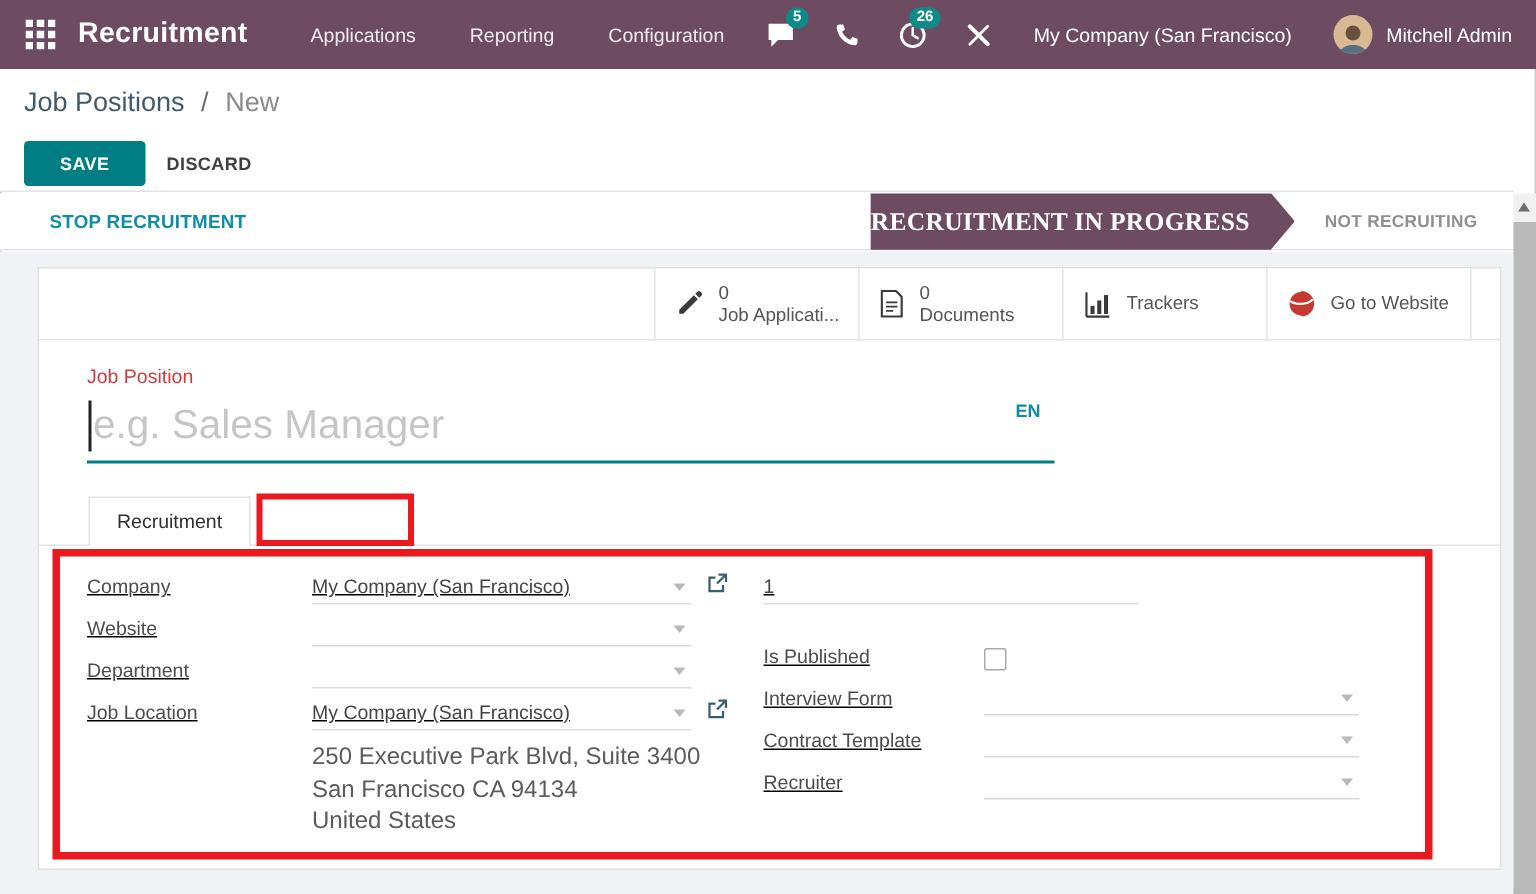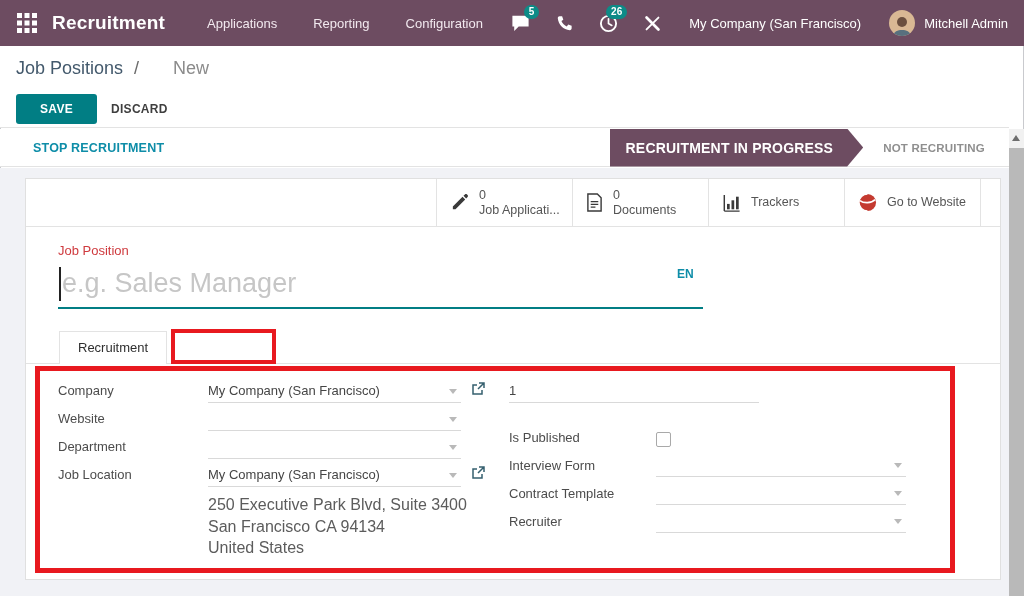--- a/index.html
+++ b/index.html
@@ -19,30 +19,30 @@
   .nav-user { display:flex; align-items:center; gap:9px; cursor:pointer; }
   .avatar { width:26px; height:26px; border-radius:50%; background:#d9b894; overflow:hidden; position:relative; }
   .avatar svg { position:absolute; bottom:-2px; left:0; }
   .nav-username { font-size:13px; white-space:nowrap; }
 
   
   .control-panel { position:absolute; top:46px; left:0; width:1009px; height:82px; background:#fff; border-bottom:1px solid #e3e3e3; }
   .breadcrumb { position:absolute; top:12px; left:16px; font-size:18px; }
   .bc-parent { color:#43596c; cursor:pointer; }
   .bc-sep { color:#6a6a6a; padding:0 6px; }
-  .bc-current { color:#8b8b8b;margin-left:23px; }
+  .bc-current { color:#8b8b8b; }
   .cp-buttons { position:absolute; top:48px; left:16px; display:flex; align-items:center; gap:14px; }
   .btn-save { background:#017e84; color:#fff; font-size:12px; font-weight:bold; border:none; padding:8px 24px; border-radius:3px; letter-spacing:.3px; cursor:pointer; }
   .btn-discard { background:transparent; color:#3f3f3f; font-size:12px; font-weight:bold; border:none; letter-spacing:.3px; cursor:pointer; }
 
   
   .statusbar { position:absolute; top:129px; left:0; width:1009px; height:38px; background:#fff; border-bottom:1px solid #e3e3e3; display:flex; align-items:center; }
   .btn-stop { margin-left:33px; background:transparent; border:none; color:#0e8da8; font-size:12.5px; font-weight:bold; letter-spacing:.2px; cursor:pointer; }
   .status-steps { margin-left:auto; display:flex; align-items:stretch; height:38px; }
-  .step-active { background:#6d4c61; color:#fff; font-size:14px; font-weight:bold; display:flex; align-items:center; padding:0 30px 0 16px; clip-path:polygon(0 0, calc(100% - 16px) 0, 100% 50%, calc(100% - 16px) 100%, 0 100%); letter-spacing:.2px; cursor:pointer; }
+  .step-active { background:#6d4c61; color:#fff; font-size:17px; font-weight:bold; display:flex; align-items:center; padding:0 30px 0 0; clip-path:polygon(0 0, calc(100% - 16px) 0, 100% 50%, calc(100% - 16px) 100%, 0 100%); letter-spacing:.2px; cursor:pointer;font-family:Liberation Serif, serif; }
   .step-inactive { color:#8f8f8f; font-size:11.5px; font-weight:bold; display:flex; align-items:center; padding:0 24px 0 20px; letter-spacing:.2px; cursor:pointer; }
 
   
   .content { position:absolute; top:168px; left:0; width:1009px; height:428px; background:#f1f2f6; }
   .sheet { position:absolute; top:10px; left:25px; width:976px; height:402px; background:#fff; border:1px solid #e0e0e0; }
   .sheet-header { position:absolute; top:0; left:0; right:0; height:48px; border-bottom:1px solid #e3e3e3; }
   .stat-group { position:absolute; top:0; right:19px; height:47px; display:flex; border-right:1px solid #e3e3e3; }
   .stat-btn { width:136px; display:flex; align-items:center; gap:10px; padding-left:13px; border-left:1px solid #e3e3e3; cursor:pointer; background:#fff; }
   .stat-text { display:flex; flex-direction:column; justify-content:center; font-size:12.5px; color:#555; line-height:15px; text-align:left; max-width:88px; }
   .stat-count { color:#555; }
@@ -56,21 +56,21 @@
   .jp-lang { position:absolute; top:88px; left:651px; font-size:12px; font-weight:bold; color:#0e8da8; cursor:pointer; }
 
   .tabs-rule { position:absolute; top:184px; left:0; right:0; height:1px; background:#e3e3e3; }
   .tabs { position:absolute; top:152px; left:33px; display:flex; gap:9px; z-index:1; }
   .tab { height:33px; line-height:31px; padding:0 18px; background:#fff; border:1px solid #e3e3e3; border-bottom:none; font-size:13px; color:#6f6f6f; cursor:pointer; }
   .tab.active { color:#2f2f2f; }
 
   
   .fcol-left { position:absolute; top:200px; left:32px; width:450px; }
   .fcol-right { position:absolute; top:200px; left:483px; width:400px; }
-  .frow { position:relative; display:flex; height:28px; }
+  .frow { position:relative; display:flex; height:28px;text-decoration:underline; }
   .frow-tall { height:46px; }
   .flabel { width:150px; font-size:13px; font-weight:500; color:#4c4c4c; padding-top:4px; }
   .fcol-right .flabel { width:147px; line-height:17px; }
   .fvalue { position:relative; width:253px; height:24px; border-bottom:1px solid #d9d9d9; font-size:13px; color:#454545; padding:4px 18px 0 0; cursor:text; }
   .fcol-right .fvalue { width:250px; }
   .fvalue.noline { border-bottom:none; }
   .caret-down { position:absolute; right:4px; top:10px; width:0; height:0; border-left:4px solid transparent; border-right:4px solid transparent; border-top:5px solid #b9b9b9; }
   .ext-link { position:absolute; right:-24px; top:3px; cursor:pointer; }
   .addr { margin-left:150px; margin-top:3px; font-size:16px; color:#5c5c5c; line-height:21.5px; }
   .checkbox { width:15px; height:15px; border:1px solid #a9a9a9; border-radius:2px; background:#fff; appearance:none; margin-top:3px; cursor:pointer; }

